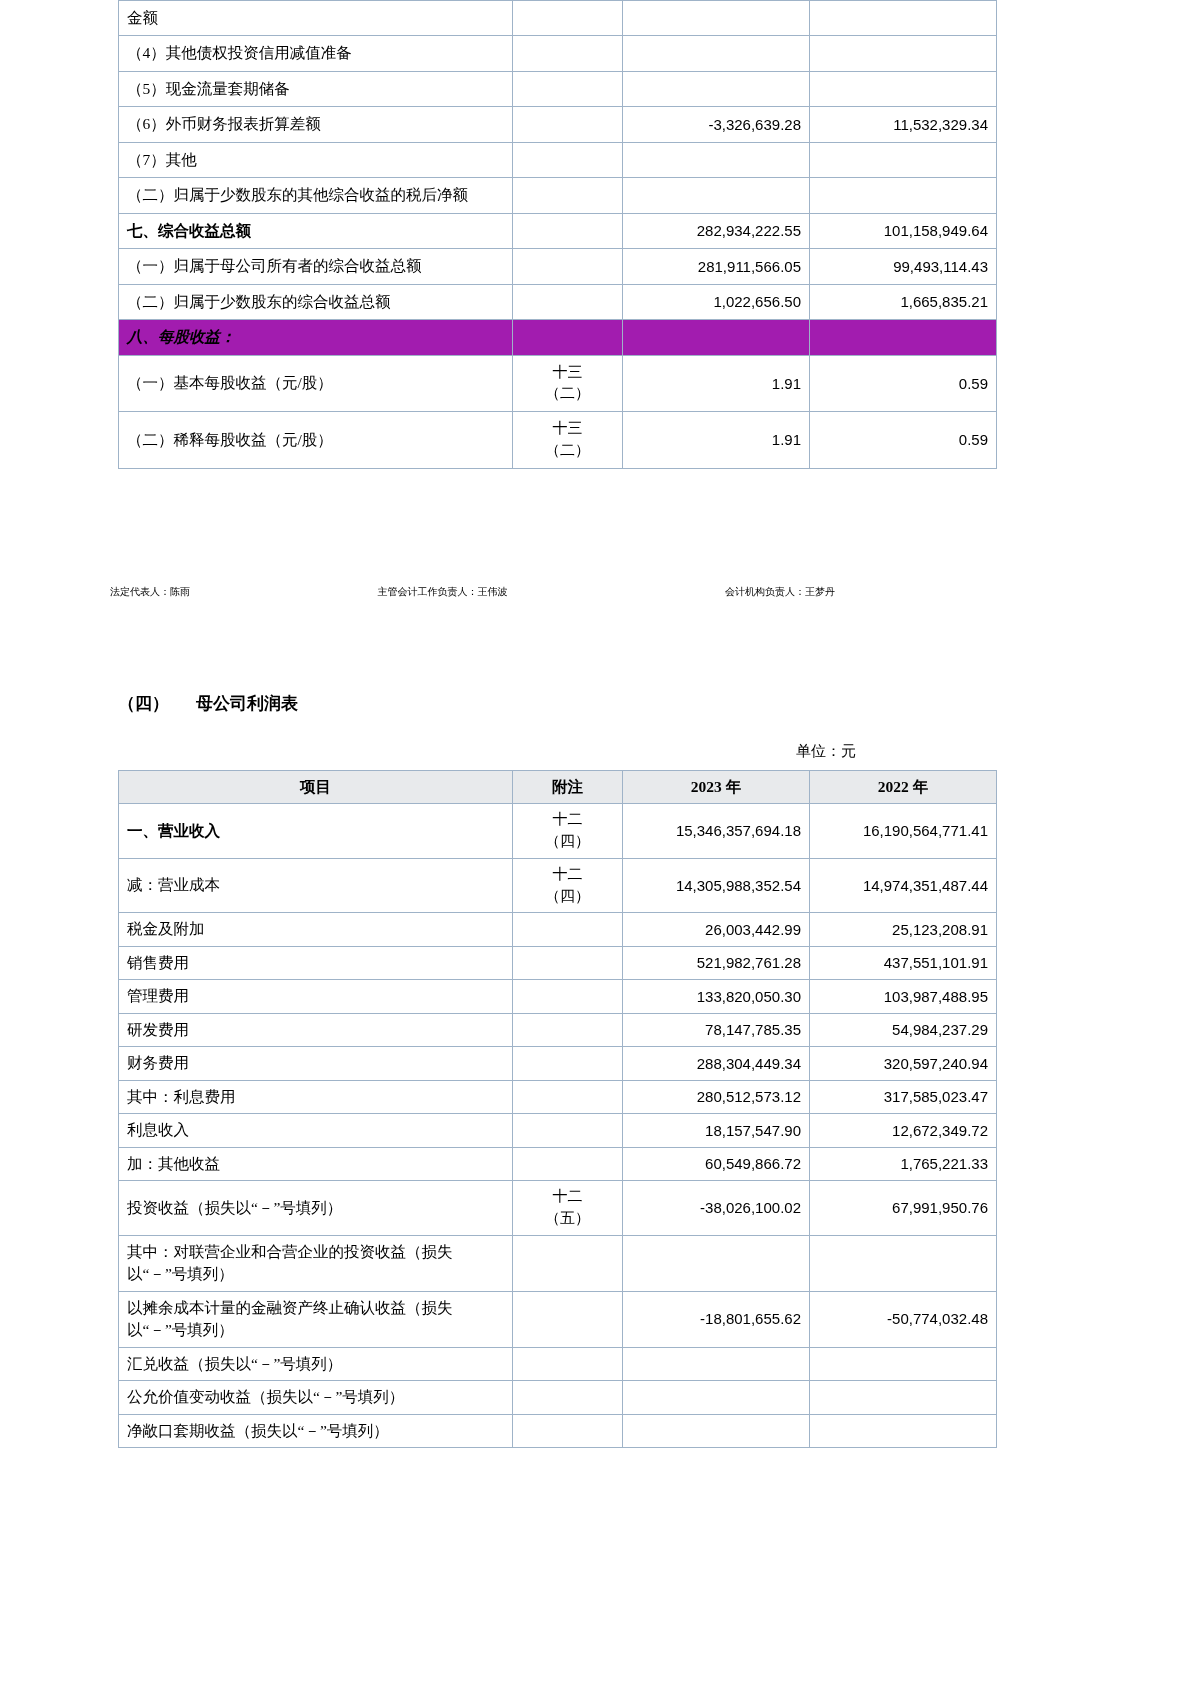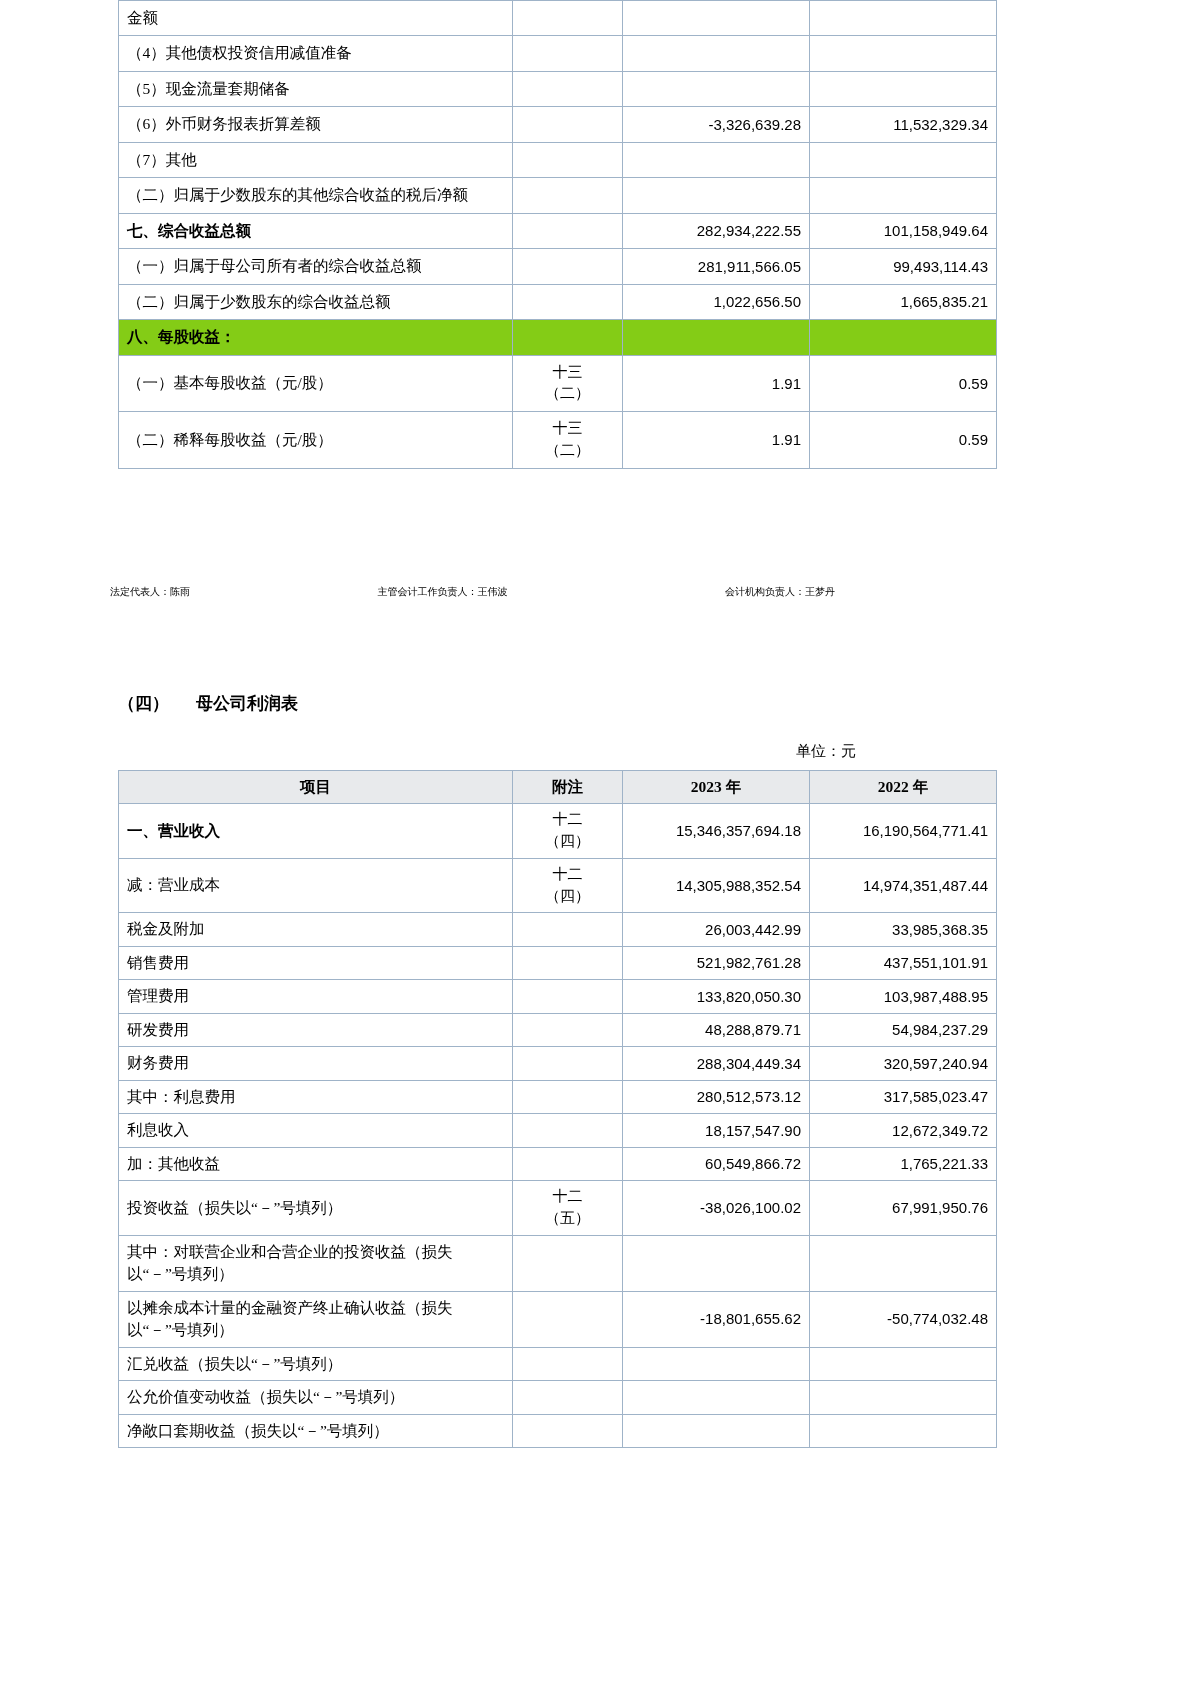--- a/index.html
+++ b/index.html
@@ -49,21 +49,21 @@
     text-align: right;
     font-family: "Liberation Sans", sans-serif;
     font-size: 15px;
   }
   .note {
     text-align: center;
     font-size: 15px;
     line-height: 1.3;
   }
   .bold { font-weight: bold; margin-top: 8px; }
-  .shade { background: #84cc16; }
+  .shade { background: #a21caf; font-style: italic; }
   .ind1 { padding-left: 22px; }
   .ind2 { padding-left: 40px; }
   .ind4 { padding-left: 76px; }
 
   .signers {
     position: absolute;
     left: 110px;
     top: 585px;
     width: 890px;
     font-size: 10px;
@@ -256,38 +256,38 @@
           <td>减：营业成本</td>
           <td class="note" style="white-space:pre-line">十二
 （四）</td>
           <td class="num">14,305,988,352.54</td>
           <td class="num">14,974,351,487.44</td>
         </tr>
         <tr>
           <td class="ind2">税金及附加</td>
           <td class="note"></td>
           <td class="num">26,003,442.99</td>
-          <td class="num">33,985,368.35</td>
+          <td class="num">25,123,208.91</td>
         </tr>
         <tr>
           <td class="ind2">销售费用</td>
           <td class="note"></td>
           <td class="num">521,982,761.28</td>
           <td class="num">437,551,101.91</td>
         </tr>
         <tr>
           <td class="ind2">管理费用</td>
           <td class="note"></td>
           <td class="num">133,820,050.30</td>
           <td class="num">103,987,488.95</td>
         </tr>
         <tr>
           <td class="ind2">研发费用</td>
           <td class="note"></td>
-          <td class="num">48,288,879.71</td>
+          <td class="num">78,147,785.35</td>
           <td class="num">54,984,237.29</td>
         </tr>
         <tr>
           <td class="ind2">财务费用</td>
           <td class="note"></td>
           <td class="num">288,304,449.34</td>
           <td class="num">320,597,240.94</td>
         </tr>
         <tr>
           <td>其中：利息费用</td>

